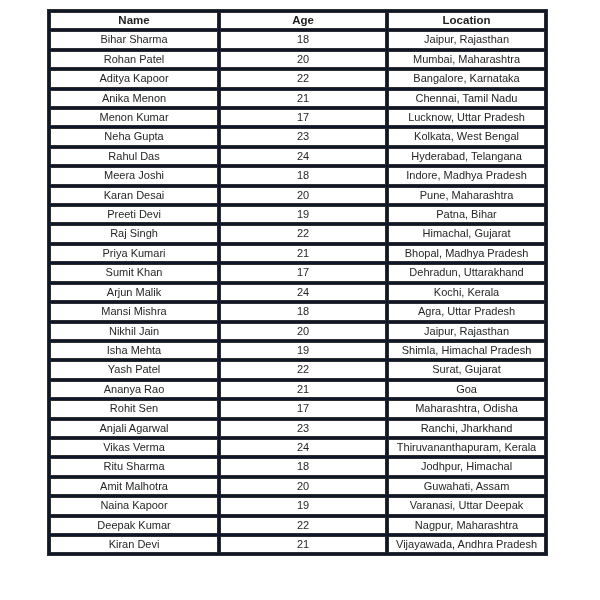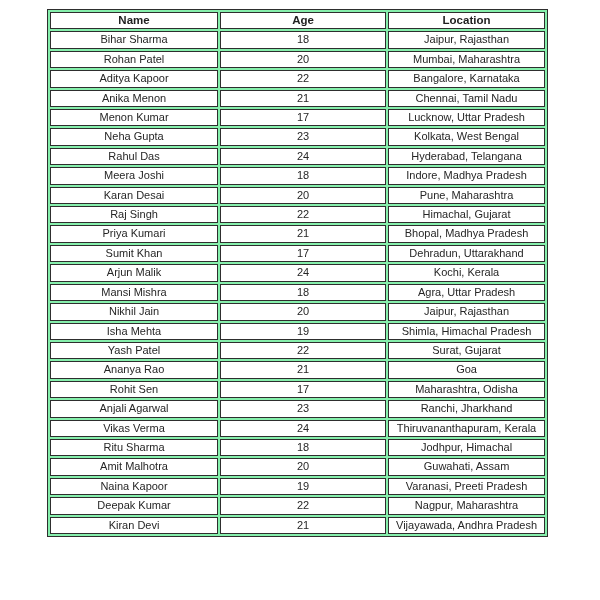--- a/index.html
+++ b/index.html
@@ -21,21 +21,21 @@
     position: absolute;
     left: 47px;
     top: 9px;
   }
   table.data-table {
     width: 501px;
     table-layout: fixed;
     border-collapse: separate;
     border-spacing: 2px;
     border: 1px solid #2e2e2e;
-    background: #86efac;
+    background: #0f172a;
   }
   table.data-table th,
   table.data-table td {
     border: 1px solid #2e2e2e;
     height: 15.4px;
     line-height: 15.4px;
     padding: 0 2px;
     font-size: 11px;
     text-align: center;
     vertical-align: middle;
@@ -108,20 +108,25 @@
             <td>Meera Joshi</td>
             <td>18</td>
             <td>Indore, Madhya Pradesh</td>
           </tr>
           <tr>
             <td>Karan Desai</td>
             <td>20</td>
             <td>Pune, Maharashtra</td>
           </tr>
           <tr>
+            <td>Preeti Devi</td>
+            <td>19</td>
+            <td>Patna, Bihar</td>
+          </tr>
+          <tr>
             <td>Raj Singh</td>
             <td>22</td>
             <td>Himachal, Gujarat</td>
           </tr>
           <tr>
             <td>Priya Kumari</td>
             <td>21</td>
             <td>Bhopal, Madhya Pradesh</td>
           </tr>
           <tr>
@@ -180,21 +185,21 @@
             <td>Jodhpur, Himachal</td>
           </tr>
           <tr>
             <td>Amit Malhotra</td>
             <td>20</td>
             <td>Guwahati, Assam</td>
           </tr>
           <tr>
             <td>Naina Kapoor</td>
             <td>19</td>
-            <td>Varanasi, Preeti Pradesh</td>
+            <td>Varanasi, Uttar Deepak</td>
           </tr>
           <tr>
             <td>Deepak Kumar</td>
             <td>22</td>
             <td>Nagpur, Maharashtra</td>
           </tr>
           <tr>
             <td>Kiran Devi</td>
             <td>21</td>
             <td>Vijayawada, Andhra Pradesh</td>

